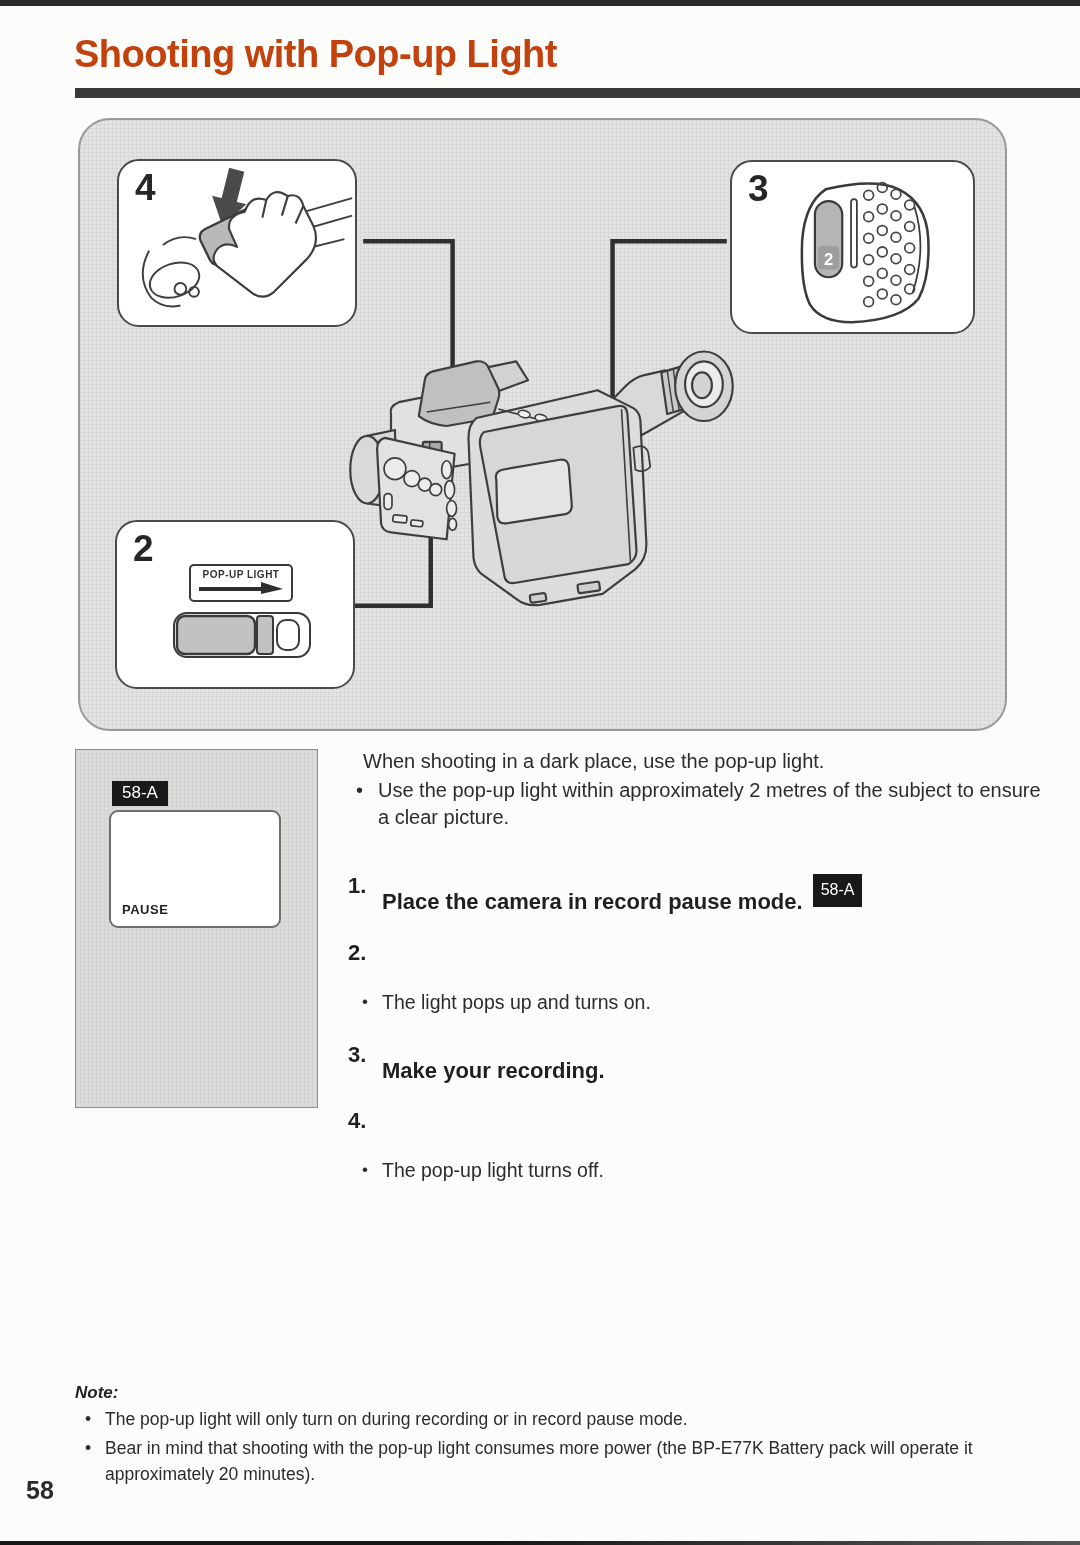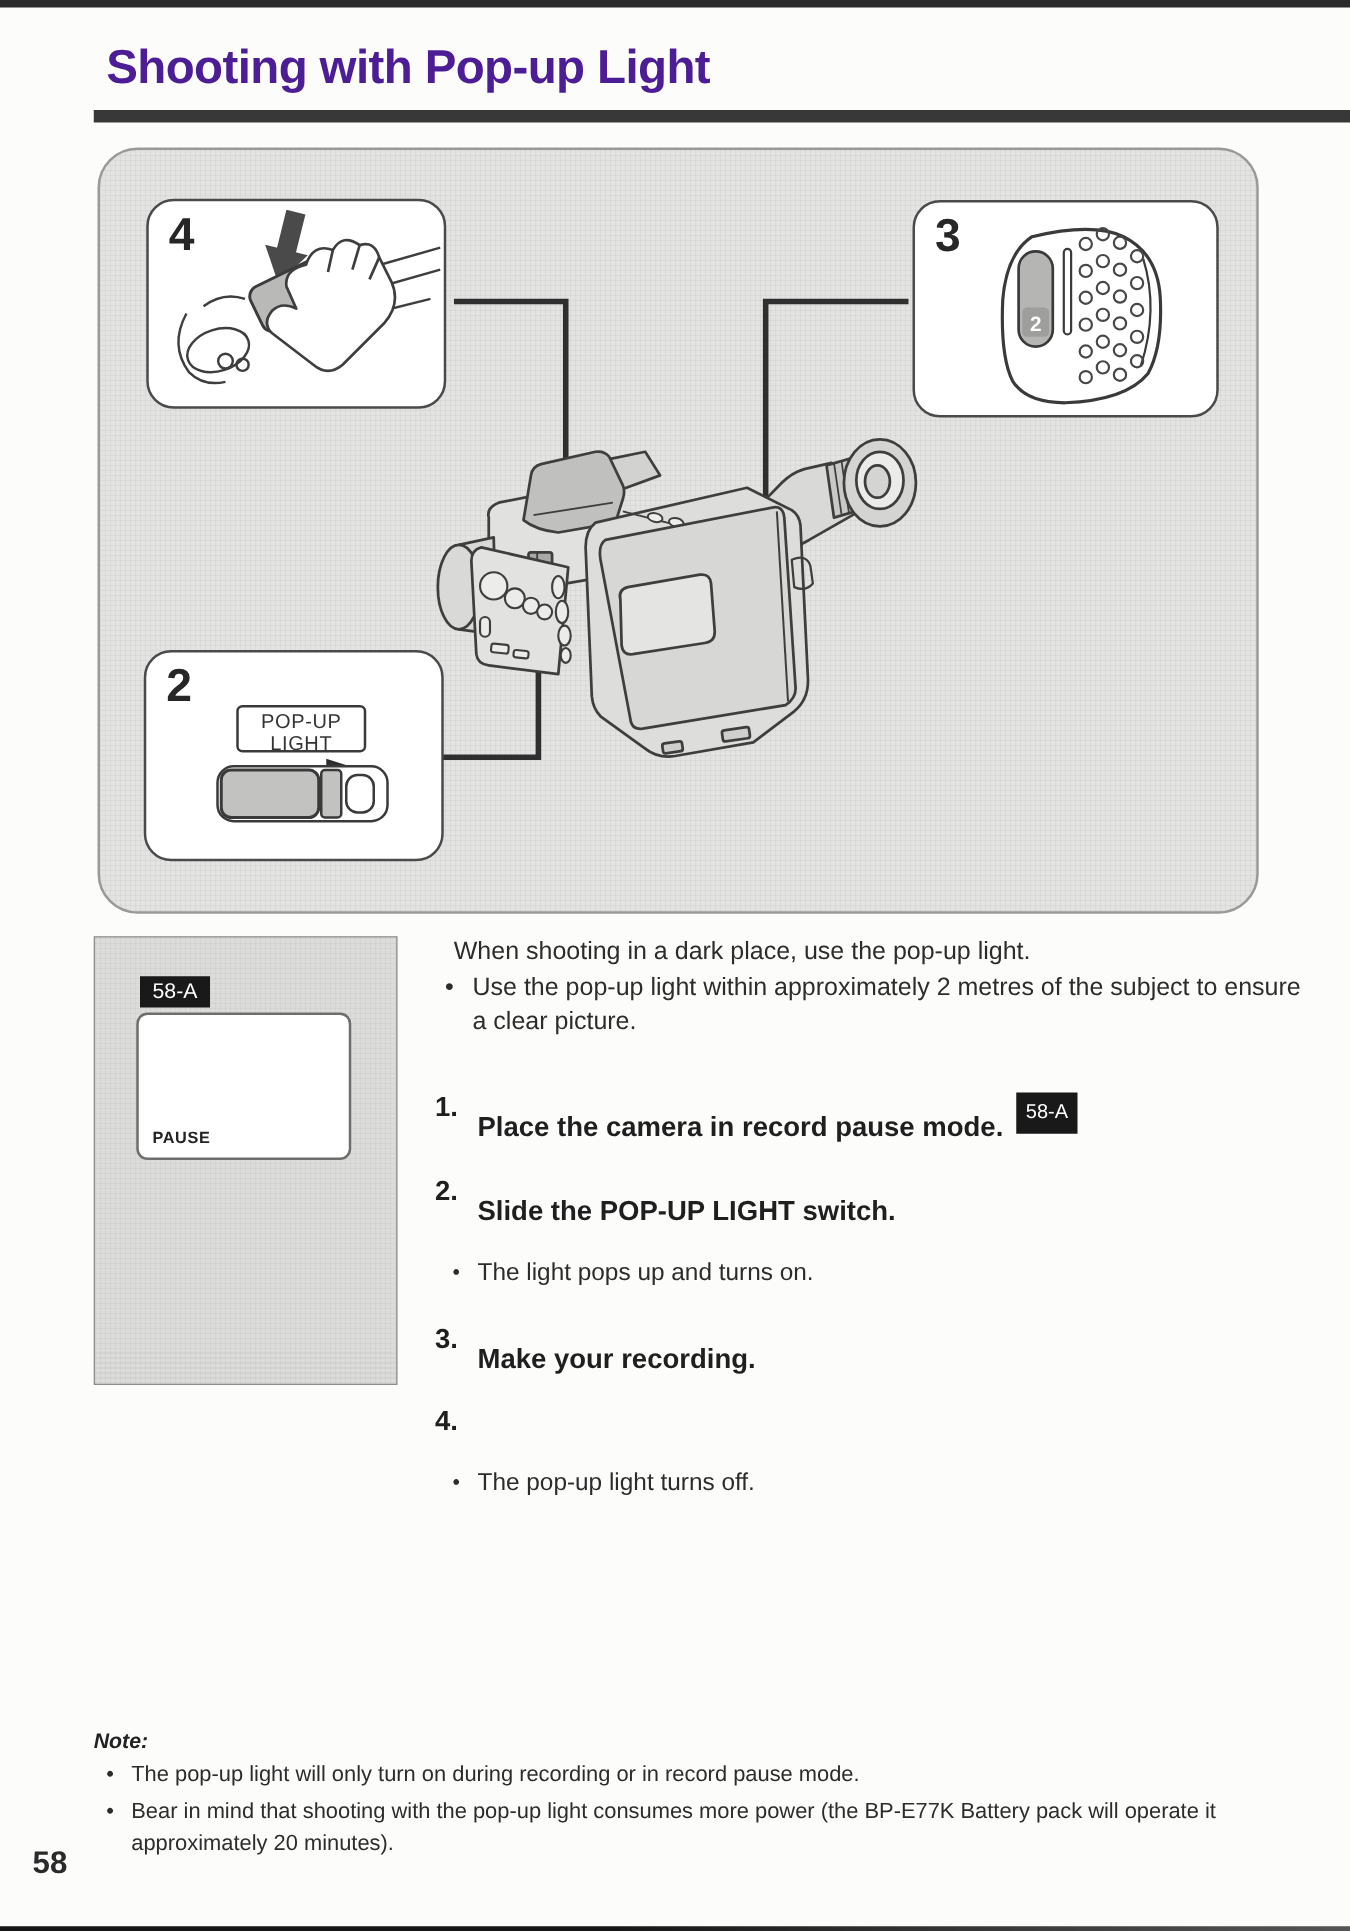--- a/index.html
+++ b/index.html
@@ -10,22 +10,22 @@
     font-family:"Liberation Sans", sans-serif;
     color:#2e2e2e;
     overflow:hidden;
   }
   .scan-bar-top { position:absolute; top:0; left:0; width:100%; height:6px; background:#2b2b2b; }
   .scan-bar-bottom { position:absolute; bottom:0; left:0; width:100%; height:4px;
     background:linear-gradient(90deg,#161616 0 45%, #3a3a3a 75%, #555); }
 
   
   .page-title {
-    position:absolute; left:85px; top:33px;
-    font-size:38px; font-weight:bold; letter-spacing:-0.5px; color:#4c1d95;
+    position:absolute; left:74px; top:33px;
+    font-size:38px; font-weight:bold; letter-spacing:-0.5px; color:#c2410c;
   }
   .title-rule { position:absolute; left:75px; top:88px; width:1005px; height:10px; background:#383838; }
 
   
   .figure {
     position:absolute; left:78px; top:118px; width:929px; height:613px;
     background-color:#e3e3e1;
     background-image:
       repeating-linear-gradient(90deg, rgba(110,110,110,0.07) 0 1px, transparent 1px 4px),
       repeating-linear-gradient(0deg, rgba(110,110,110,0.07) 0 1px, transparent 1px 4px);
@@ -40,21 +40,21 @@
   }
   .box4 { left:37px; top:39px; width:240px; height:168px; }
   .box3 { left:650px; top:40px; width:245px; height:174px; }
   .box2 { left:35px; top:400px; width:240px; height:169px; }
   .box-art { position:absolute; left:0; top:0; width:100%; height:100%; }
 
   .switch-plate {
     position:absolute; left:72px; top:42px; width:104px; height:38px;
     border:2px solid #3a3a3a; border-radius:5px; background:#fff; text-align:center;
   }
-  .switch-plate .lbl { font-size:16px; font-weight:normal; color:#333; letter-spacing:0.5px; margin-top:3px; }
+  .switch-plate .lbl { font-size:10px; font-weight:bold; color:#333; letter-spacing:0.5px; margin-top:3px; }
   .switch-plate svg { display:block; margin:1px auto 0; }
   .slide-switch { position:absolute; left:55px; top:88px; }
 
   
   .sidebar {
     position:absolute; left:75px; top:749px; width:243px; height:359px;
     background-color:#dcdcda;
     background-image:
       repeating-linear-gradient(90deg, rgba(110,110,110,0.07) 0 1px, transparent 1px 4px),
       repeating-linear-gradient(0deg, rgba(110,110,110,0.07) 0 1px, transparent 1px 4px);
@@ -277,21 +277,20 @@
   <p class="intro-bullet">Use the pop-up light within approximately 2 metres of the subject to ensure a clear picture.</p>
 
   <div class="step step1">
     <span class="n">1.</span>
     <span class="t">Place the camera in record pause mode.</span>
     <span class="ref-badge">58-A</span>
   </div>
 
   <div class="step step2">
     <span class="n">2.</span>
-    <span class="t">Slide the POP-UP LIGHT switch.</span>
   </div>
   <p class="sub-bullet">The light pops up and turns on.</p>
 
   <div class="step step3">
     <span class="n">3.</span>
     <span class="t">Make your recording.</span>
   </div>
 
   <div class="step step4">
     <span class="n">4.</span>

